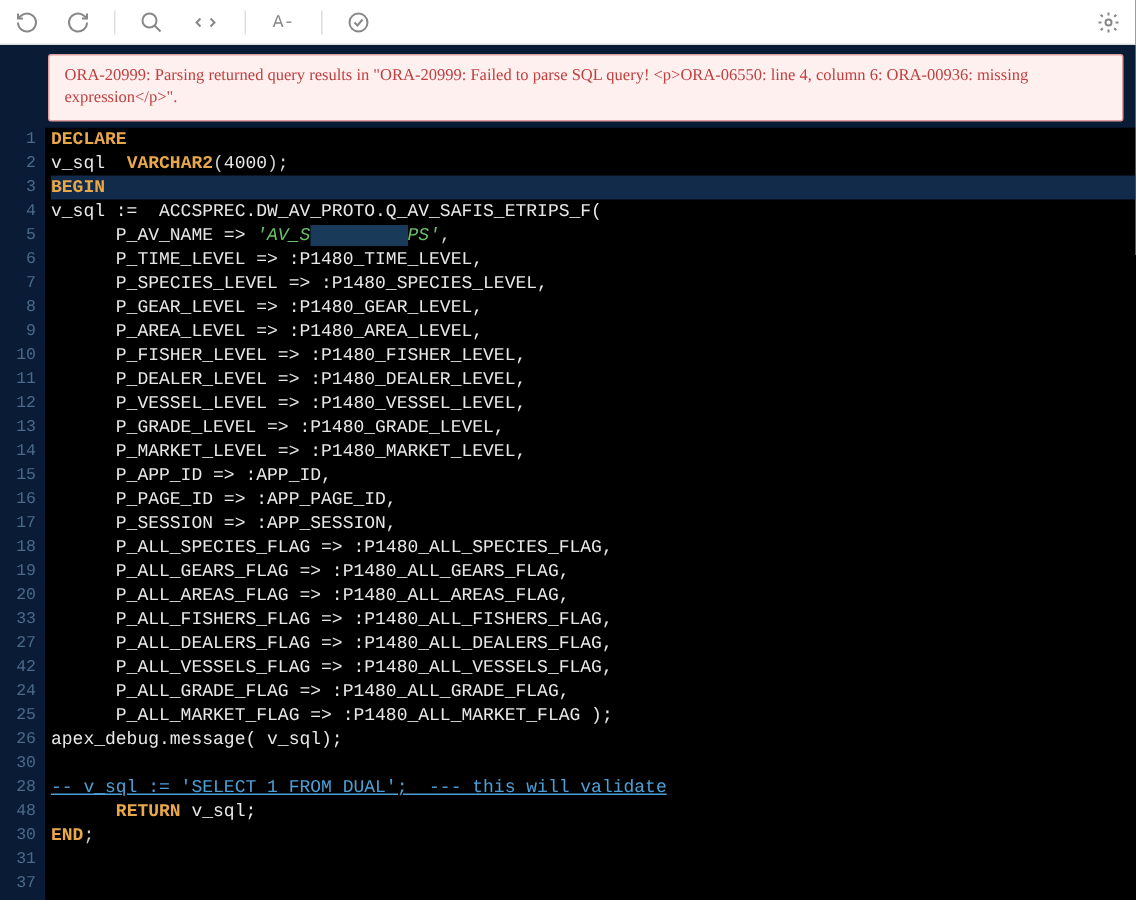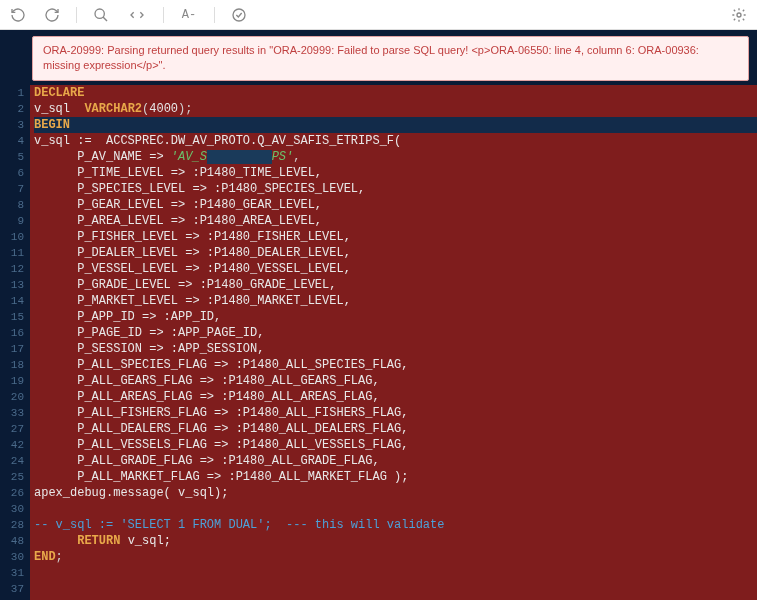--- a/index.html
+++ b/index.html
@@ -40,52 +40,52 @@
     }
     .error-banner {
       margin: 6px 8px 4px 32px;
       padding: 6px 10px;
       background: #fff0f0;
       border: 1px solid #e0a0a0;
       color: #c04040;
       font-size: 11px;
       line-height: 1.4;
       border-radius: 2px;
-      font-family: Liberation Sans, sans-serif;
+      font-family: Liberation Serif, serif;
     }
     .code-area {
       display: flex;
       flex: 1;
       overflow: hidden;
     }
     .gutter {
       width: 30px;
       background: #0a1b35;
       color: #4a6a8a;
       text-align: right;
       padding-right: 6px;
       font-size: 11px;
       line-height: 16px;
       user-select: none;
     }
     .code {
       flex: 1;
-      background: #7f1d1d;
+      background: #000000;
       color: #e8e8e8;
       font-size: 12px;
       line-height: 16px;
       white-space: pre;
       padding-left: 4px;
     }
     .code .line { height: 16px; }
     .kw { color: #e8a84a; font-weight: bold; }
     .ident { color: #e8e8e8; }
     .punct { color: #d0d0d0; }
     .str { color: #6bbf6b; font-style: italic; }
-    .comment { color: #4ca0d8; }
+    .comment { color: #4ca0d8; text-decoration: underline; }
     .highlight { background: #1a3a5a; }
     .cursor-line { background: #122b4a; }
   </style>
 </head>
 <body>
 
 <div class="toolbar">
   <div class="tool-btn">
     <svg viewBox="0 0 24 24" fill="none" stroke="currentColor" stroke-width="2">
         <path d="M3 12a9 9 0 1 0 3-6.7L3 8"></path>

